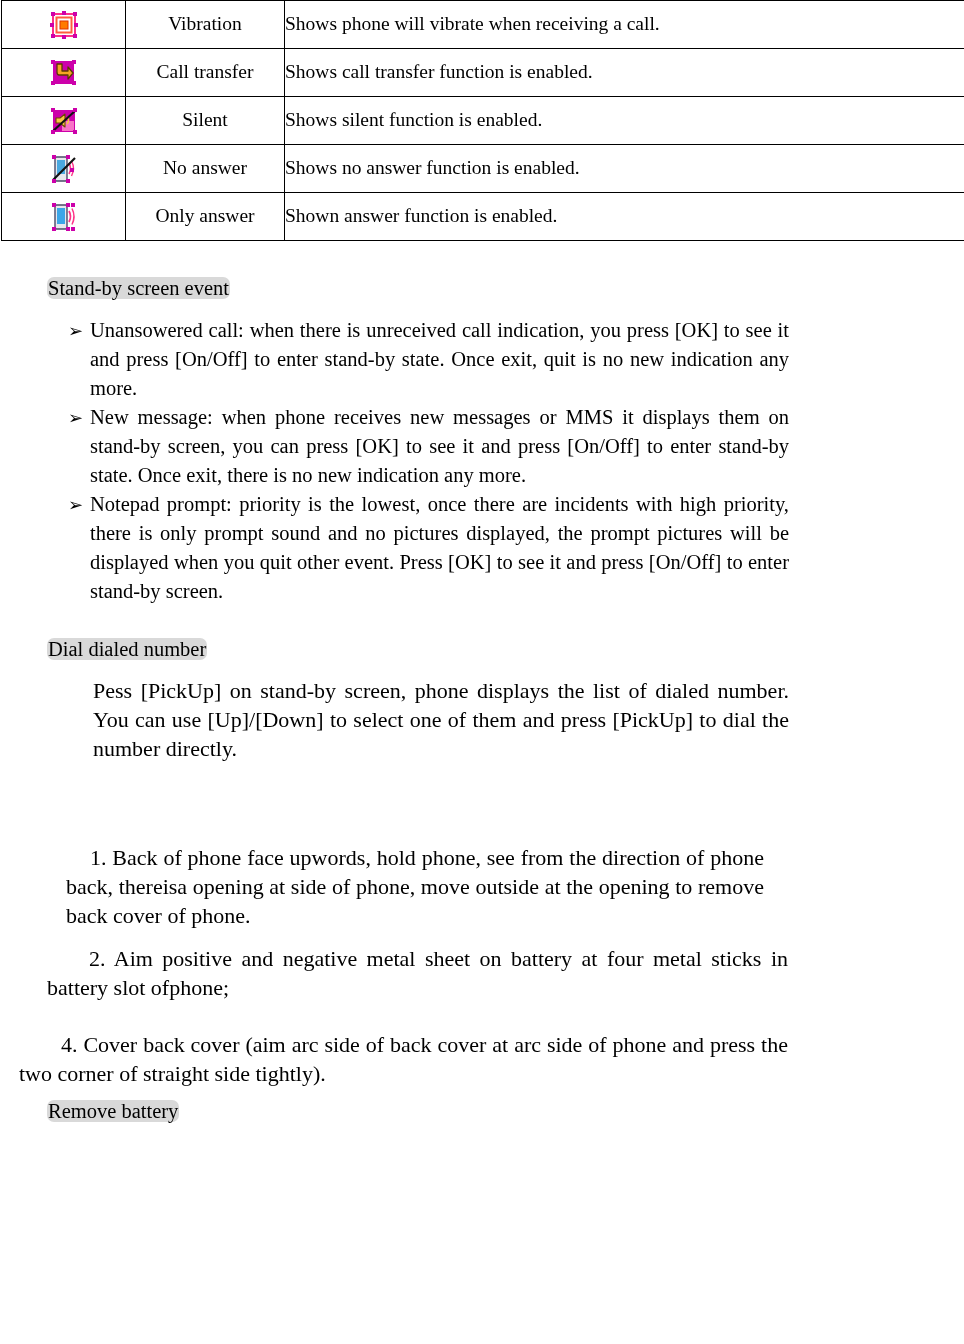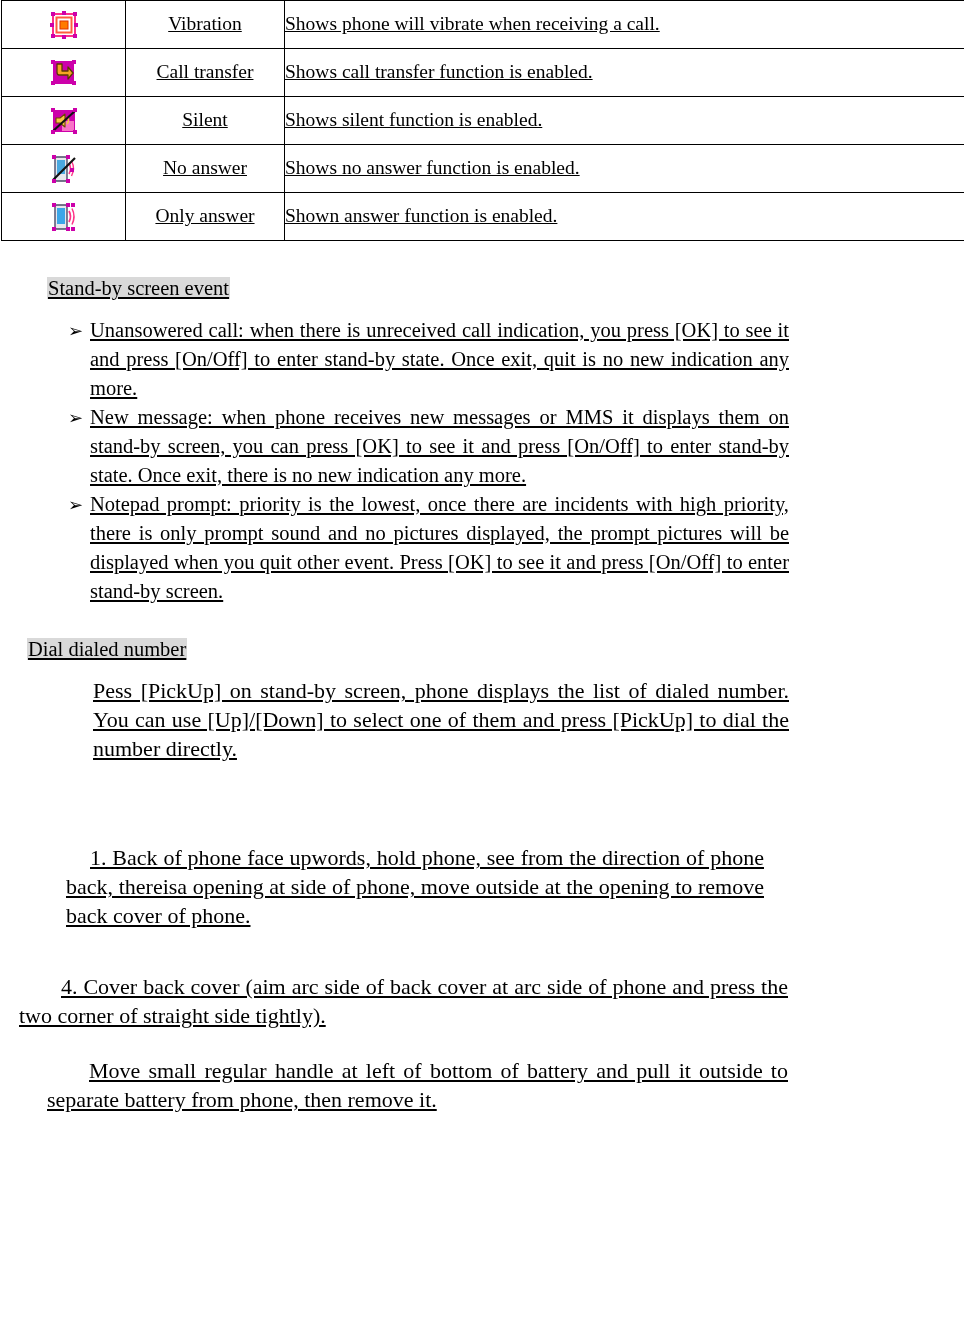--- a/index.html
+++ b/index.html
@@ -12,21 +12,20 @@
     height: 1344px;
     font-family: "Liberation Serif", "DejaVu Serif", serif;
     color: #000000;
     overflow: hidden;
   }
   .page {
     position: relative;
     width: 835px;
     height: 1344px;
     box-sizing: border-box;
-    text-decoration: underline;
   }
 
   
   table.icon-table {
     border-collapse: collapse;
     width: 962px;
     margin: 0 0 0 1px;
     table-layout: fixed;
   }
   table.icon-table td {
@@ -52,20 +51,21 @@
   }
   .icon-wrap svg { display: block; }
 
   
   .hl {
     background: #d9d9d9;
     font-size: 20.5px;
     line-height: 1.3;
     display: inline;
     padding: 0 1px;
+    border-radius: 7px;
   }
   .heading {
     margin: 0;
     font-weight: normal;
     font-size: 20.5px;
   }
 
   
   .para {
     font-size: 22px;
@@ -234,21 +234,21 @@
       </li>
       <li>
         <span class="bullet">➢</span>
         <span class="li-body">Notepad prompt: priority is the lowest, once there are incidents with high priority, there is only prompt sound and no pictures displayed, the prompt pictures will be displayed when you quit other event. Press [OK] to see it and press [On/Off] to enter stand-by screen.</span>
       </li>
     </ul>
   </div>
 
   <div style="height:30px;"></div>
 
-  <div style="padding-left:27px;">
+  <div style="padding-left:47px;">
     <p class="heading">
       <span class="hl">Dial dialed number</span>
     </p>
   </div>
 
   <div style="height:14px;"></div>
 
   <div style="padding-left:93px; padding-right:46px;">
     <p class="para para-j">Pess [PickUp] on stand-by screen, phone displays the list of dialed number. You can use [Up]/[Down] to select one of them and press [PickUp] to dial the number directly.</p>
   </div>
@@ -260,32 +260,37 @@
 
 
   <div style="height:18px;"></div>
 
   <div style="padding-left:66px; padding-right:71px;">
     <p class="para para-j" style="text-indent:24px;">1. Back of phone face upwords, hold phone, see from the direction of phone back, thereisa opening at side of phone, move outside at the opening to remove back cover of phone.</p>
   </div>
 
   <div style="height:14px;"></div>
 
+  <div style="padding-left:47px; padding-right:47px;">
+    <p class="para para-j" style="text-indent:42px;">2. Aim positive and negative metal sheet on battery at four metal sticks in battery slot ofphone;</p>
+  </div>
 
   <div style="height:14px;"></div>
 
 
   <div style="height:14px;"></div>
 
   <div style="padding-left:19px; padding-right:47px;">
     <p class="para para-j" style="text-indent:42px;">4. Cover back cover (aim arc side of back cover at arc side of phone and press the two corner of straight side tightly).</p>
   </div>
 
   <div style="height:10px;"></div>
 
+  <div style="padding-left:47px;">
+    <p class="heading">
+      <span class="hl">Remove battery</span>
+    </p>
+  </div>
 
   <div style="height:16px;"></div>
 
-  <div style="padding-left:47px; padding-right:47px;">
-    <p class="para para-j" style="text-indent:42px;">Move small regular handle at left of bottom of battery and pull it outside to separate battery from phone, then remove it.</p>
-  </div>
 
 </div>
 
 </body></html>

